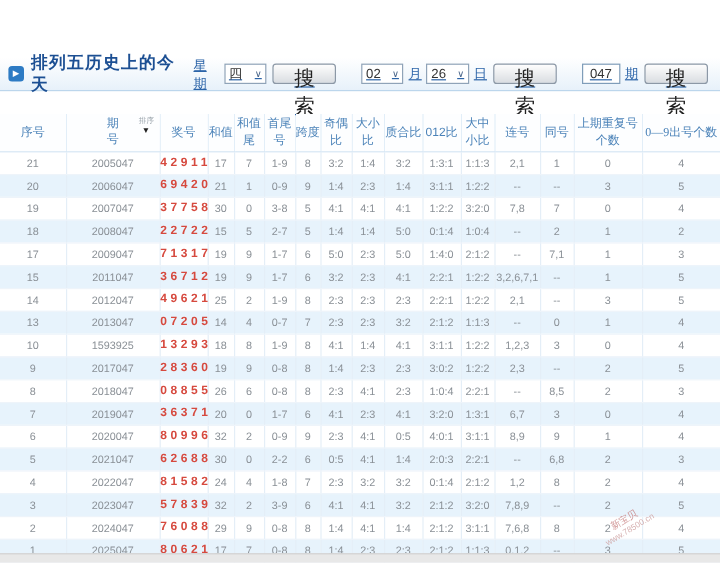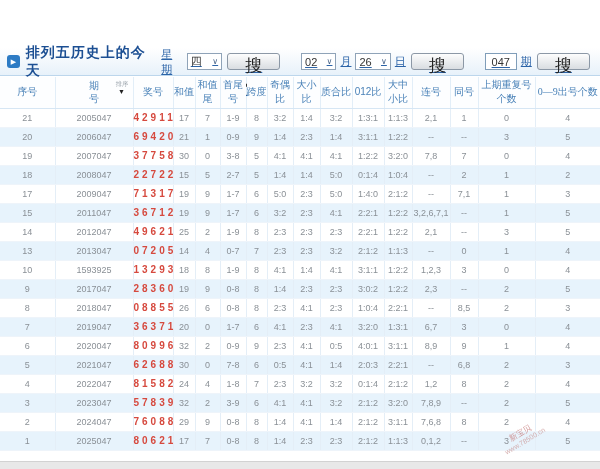--- a/index.html
+++ b/index.html
@@ -19,21 +19,21 @@
                font-size:11px; color:#333; padding:0 3px; margin:0 2px; cursor:default; }
   .selectbox .arrow { font-size:8px; color:#49658a; }
   .btn { height:17px; padding:0 9px; margin:0 3px; font-size:17px; color:#222;
          background:linear-gradient(#fdfdfd,#d9dde1); border:1px solid #8c98a6;
          border-radius:3px; font-family:inherit; }
   .txt { width:32px; height:17px; border:1px solid #7f9db9; font-size:11px; color:#333;
          padding:0 3px; margin:0 2px;text-align:center; }
   .gap { width:16px; }
 
   
-  .tablewrap { margin-top:1px; }
+  .tablewrap { margin-top:19px; }
   table { width:600px; border-collapse:collapse; table-layout:fixed; }
   thead th { height:31px; font-size:10px; font-weight:normal; color:#4a82b8;
              background:#fdfeff; text-align:center; vertical-align:middle;
              border-bottom:1px solid #d6e6f4; border-right:1px solid #e2eef8; position:relative; }
   thead th:last-child { border-right:none;font-family:Liberation Serif, serif; }
   th .twoline { display:inline-block; width:13px; line-height:1.3; word-break:break-all; }
   .sortbox { position:absolute; right:4px; top:3px; text-align:center; line-height:1;
              cursor:pointer; }
   .sortbox .sorttxt { font-size:7px; color:#9aa3ab; display:block; transform:scale(.9); }
   .sortbox .sortarrow { font-size:7px; color:#222; display:block; margin-top:1px; }
@@ -361,21 +361,21 @@
           <td>9</td>
           <td>1</td>
           <td>4</td>
         </tr>
         <tr>
           <td>5</td>
           <td>2021047</td>
           <td class="prize">62688</td>
           <td>30</td>
           <td>0</td>
-          <td>7-8</td>
+          <td>2-2</td>
           <td>6</td>
           <td>0:5</td>
           <td>4:1</td>
           <td>1:4</td>
           <td>2:0:3</td>
           <td>2:2:1</td>
           <td>--</td>
           <td>6,8</td>
           <td>2</td>
           <td>3</td>

